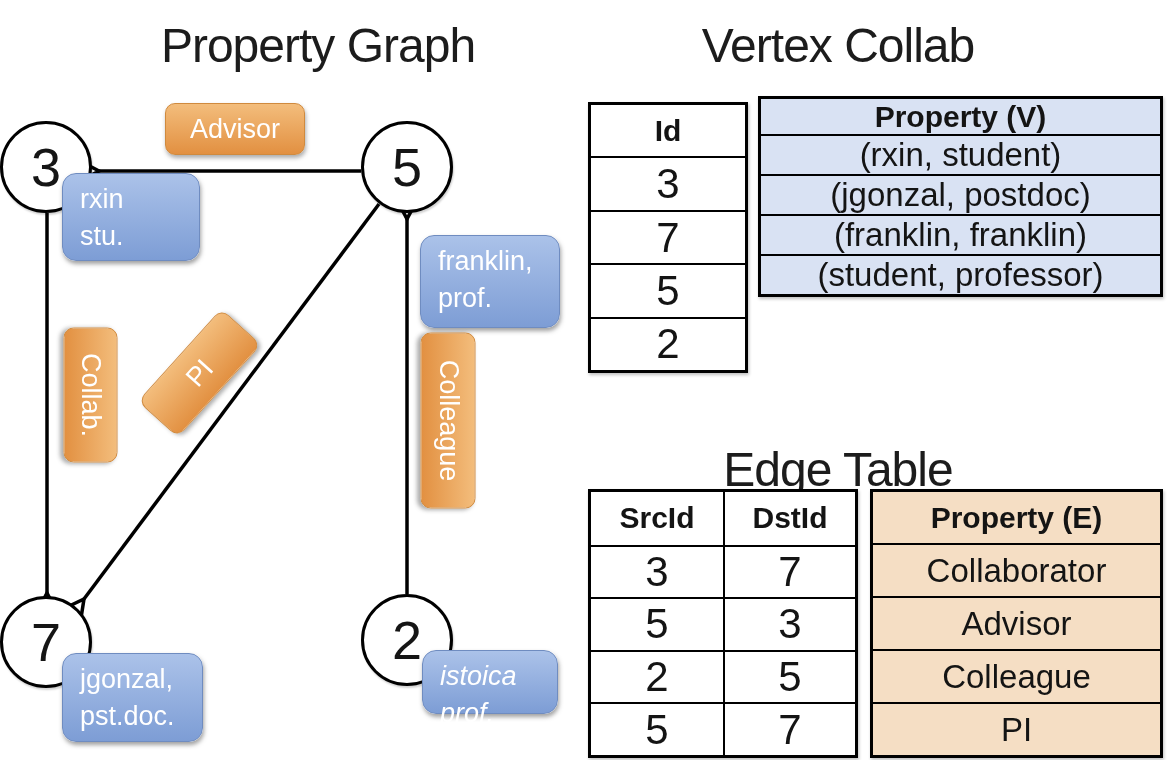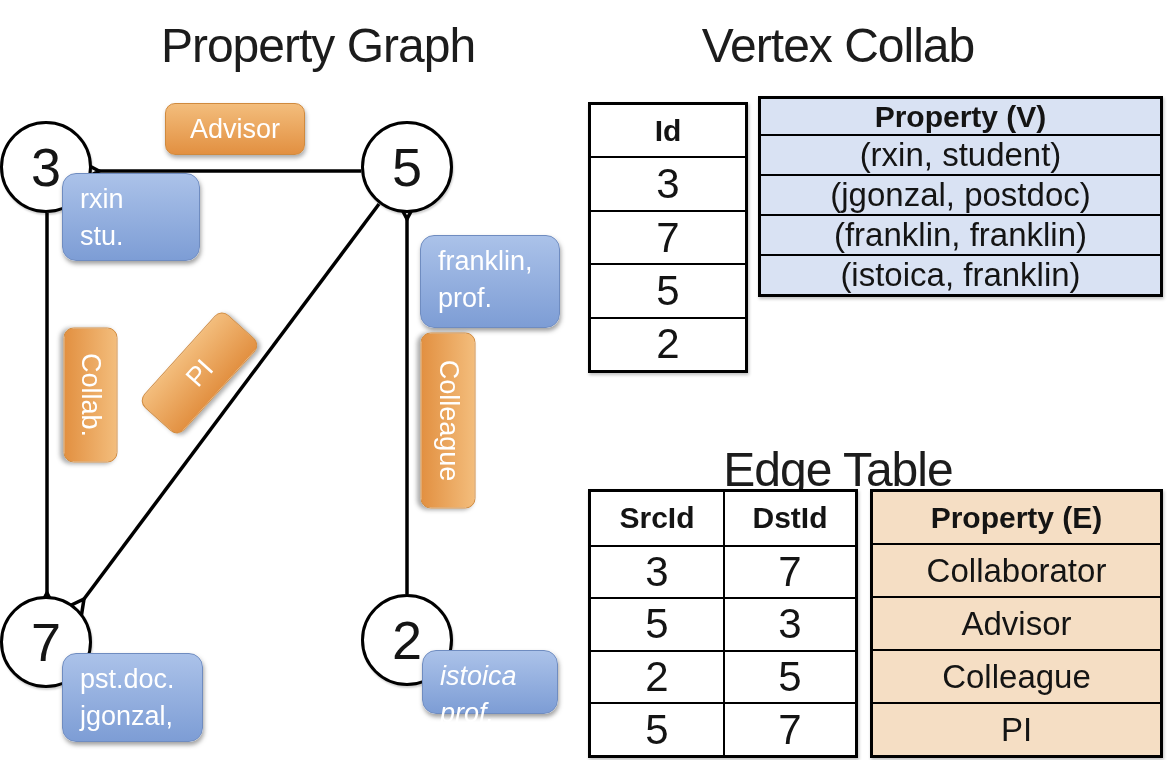--- a/index.html
+++ b/index.html
@@ -84,22 +84,22 @@
 
   <div class="vprop" style="left:62px;  top:173px; width:138px; height:88px;">
     <div>rxin</div>
     <div>stu.</div>
   </div>
   <div class="vprop" style="left:420px; top:187px; width:140px; height:93px;margin-top:48px;">
     <div>franklin,</div>
     <div>prof.</div>
   </div>
   <div class="vprop" style="left:62px;  top:653px; width:141px; height:89px;">
+    <div>jgonzal,</div>
     <div>pst.doc.</div>
-    <div>jgonzal,</div>
   </div>
   <div class="vprop" style="left:422px; top:650px; width:136px; height:64px;font-style:italic;">
     <div>istoica</div>
     <div>prof.</div>
   </div>
 
   <div class="eprop" style="left:165px; top:103px; width:140px; height:52px;">Advisor</div>
   <div class="eprop" style="left:22.5px; top:367.5px; width:135px; height:54px; transform:rotate(90deg);">Collab.</div>
   <div class="eprop" style="left:136.5px; top:346px; width:125px; height:54px; transform:rotate(-48deg);">PI</div>
   <div class="eprop" style="left:359.5px; top:392.5px; width:176px; height:55px; transform:rotate(90deg);">Colleague</div>
@@ -112,21 +112,21 @@
     <div class="cell num">7</div>
     <div class="cell num">5</div>
     <div class="cell num">2</div>
   </div>
 
   <div class="tblock" style="left:758px; top:96px; width:405px; height:201px;">
     <div class="cell hdr blue">Property (V)</div>
     <div class="cell txt blue">(rxin, student)</div>
     <div class="cell txt blue">(jgonzal, postdoc)</div>
     <div class="cell txt blue">(franklin, franklin)</div>
-    <div class="cell txt blue">(istoica, franklin)</div>
+    <div class="cell txt blue">(student, professor)</div>
   </div>
 
   <div class="title" style="left:588px; top:402px; width:500px;margin-top:40px;">Edge Table</div>
 
   <div class="tblock egrid" style="left:588px; top:489px; width:270px; height:269px;">
     <div class="cell hdr row0">SrcId</div>
     <div class="cell hdr row0 c2">DstId</div>
     <div class="cell num">3</div>
     <div class="cell num c2">7</div>
     <div class="cell num">5</div>

